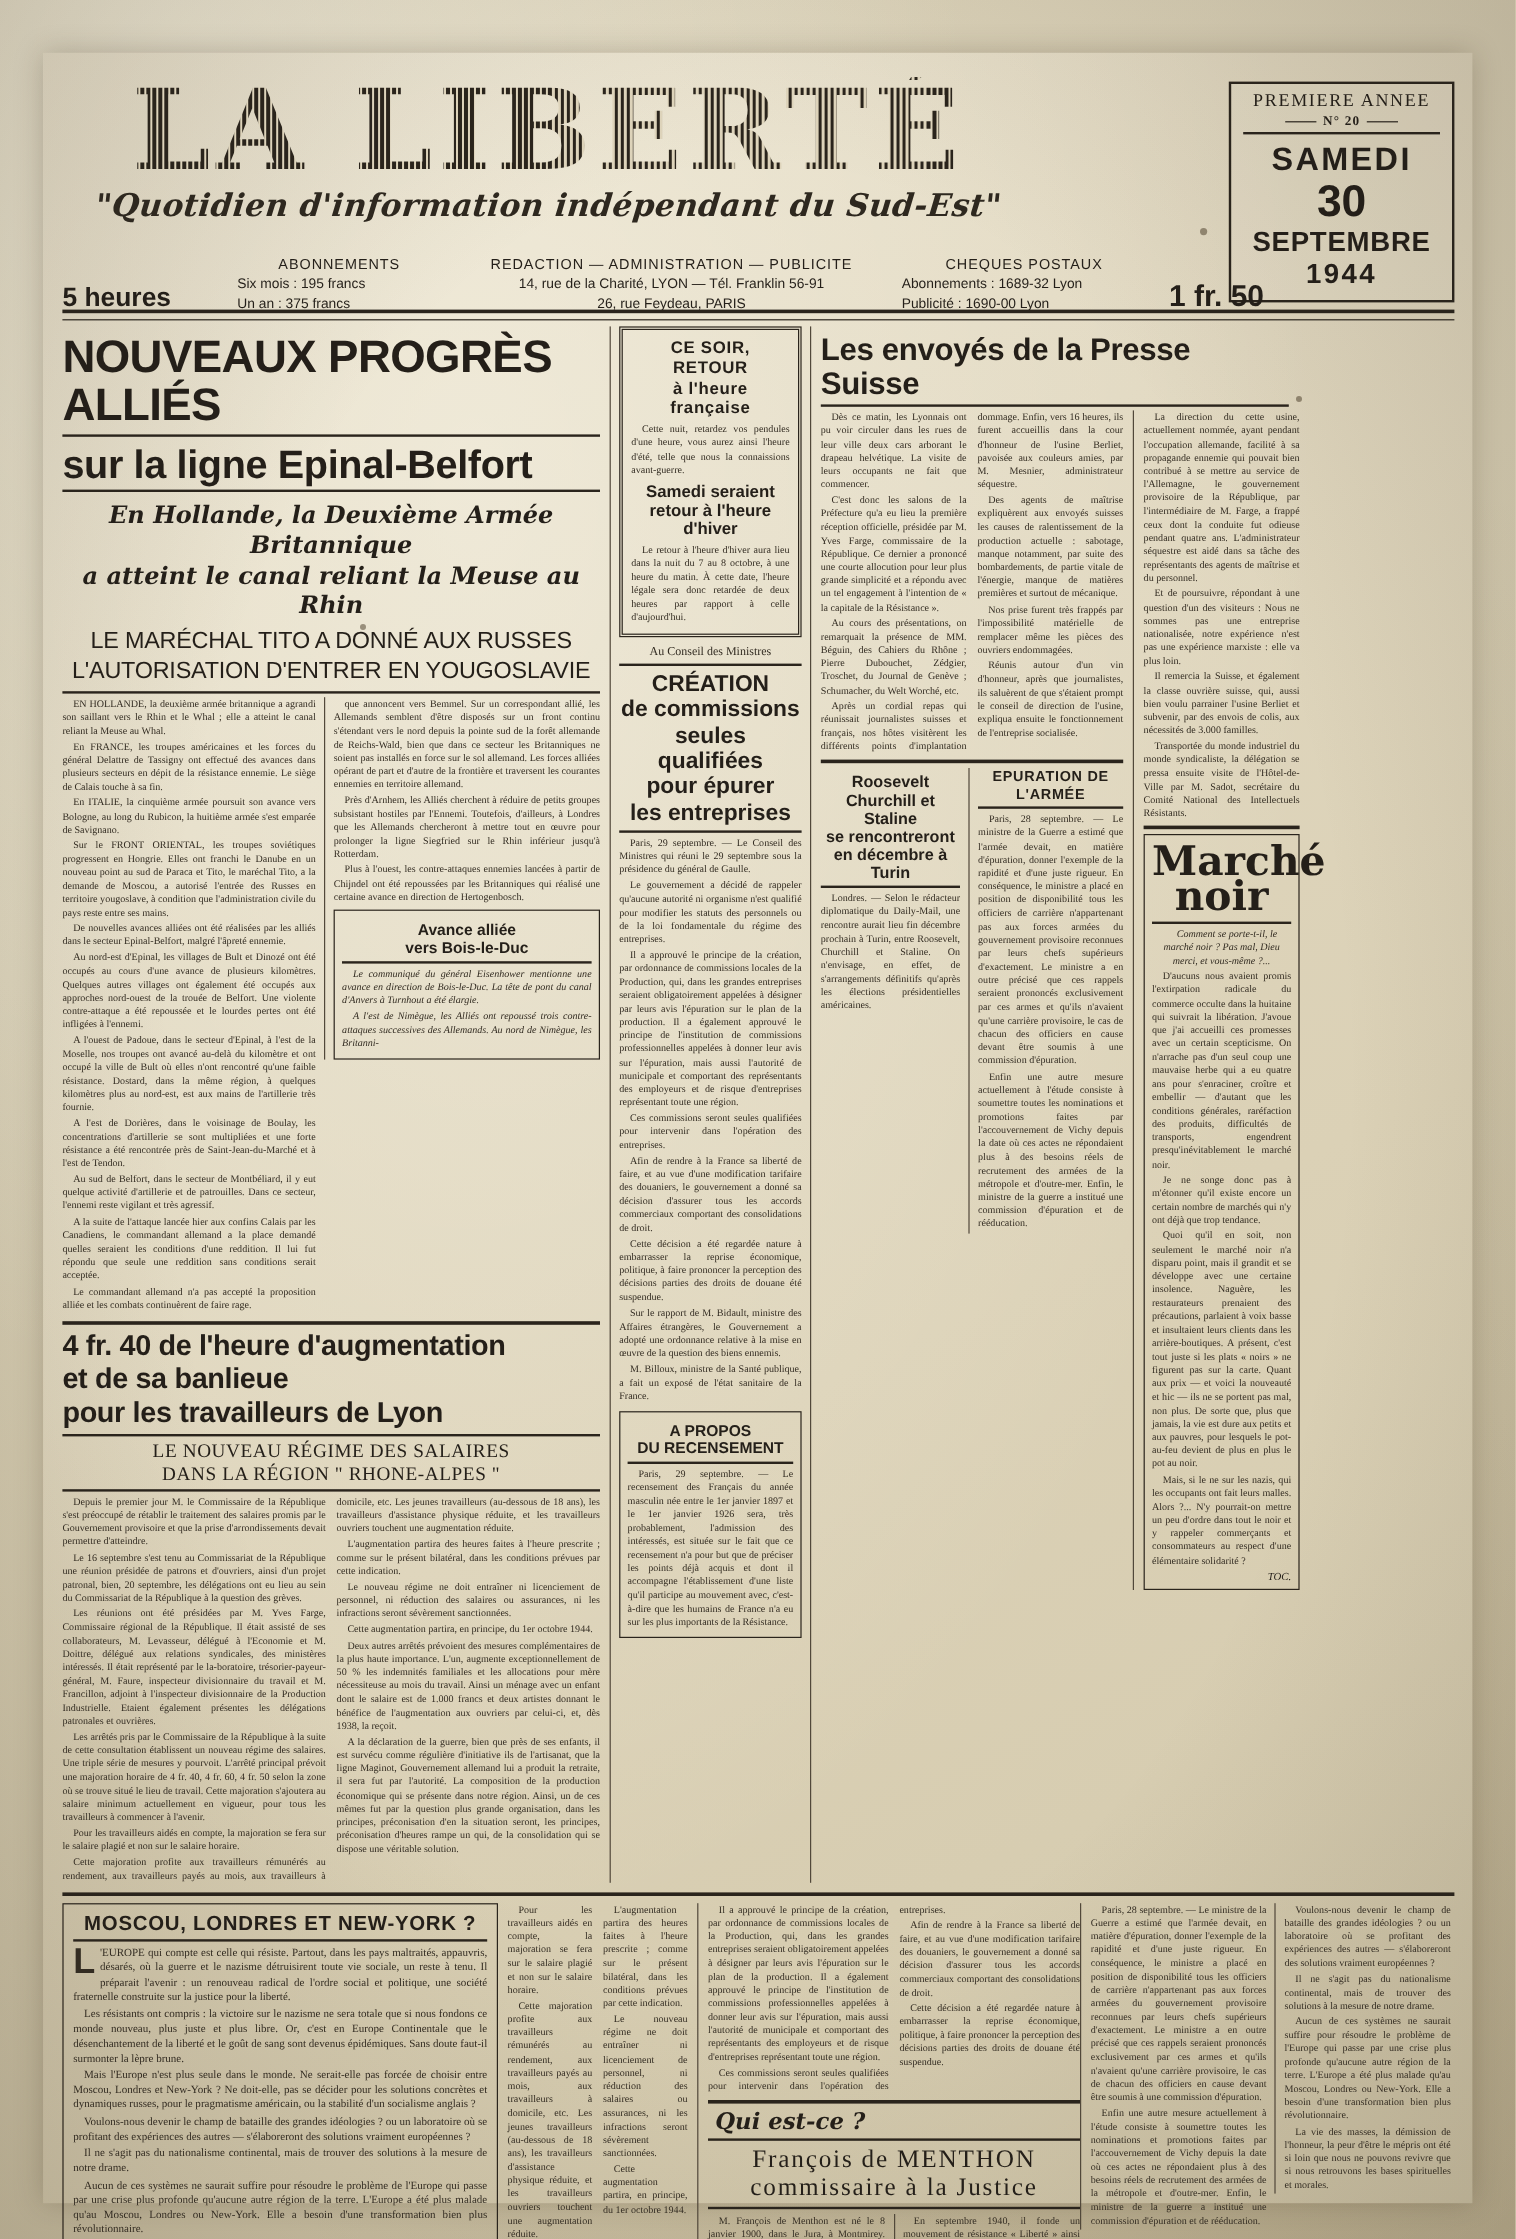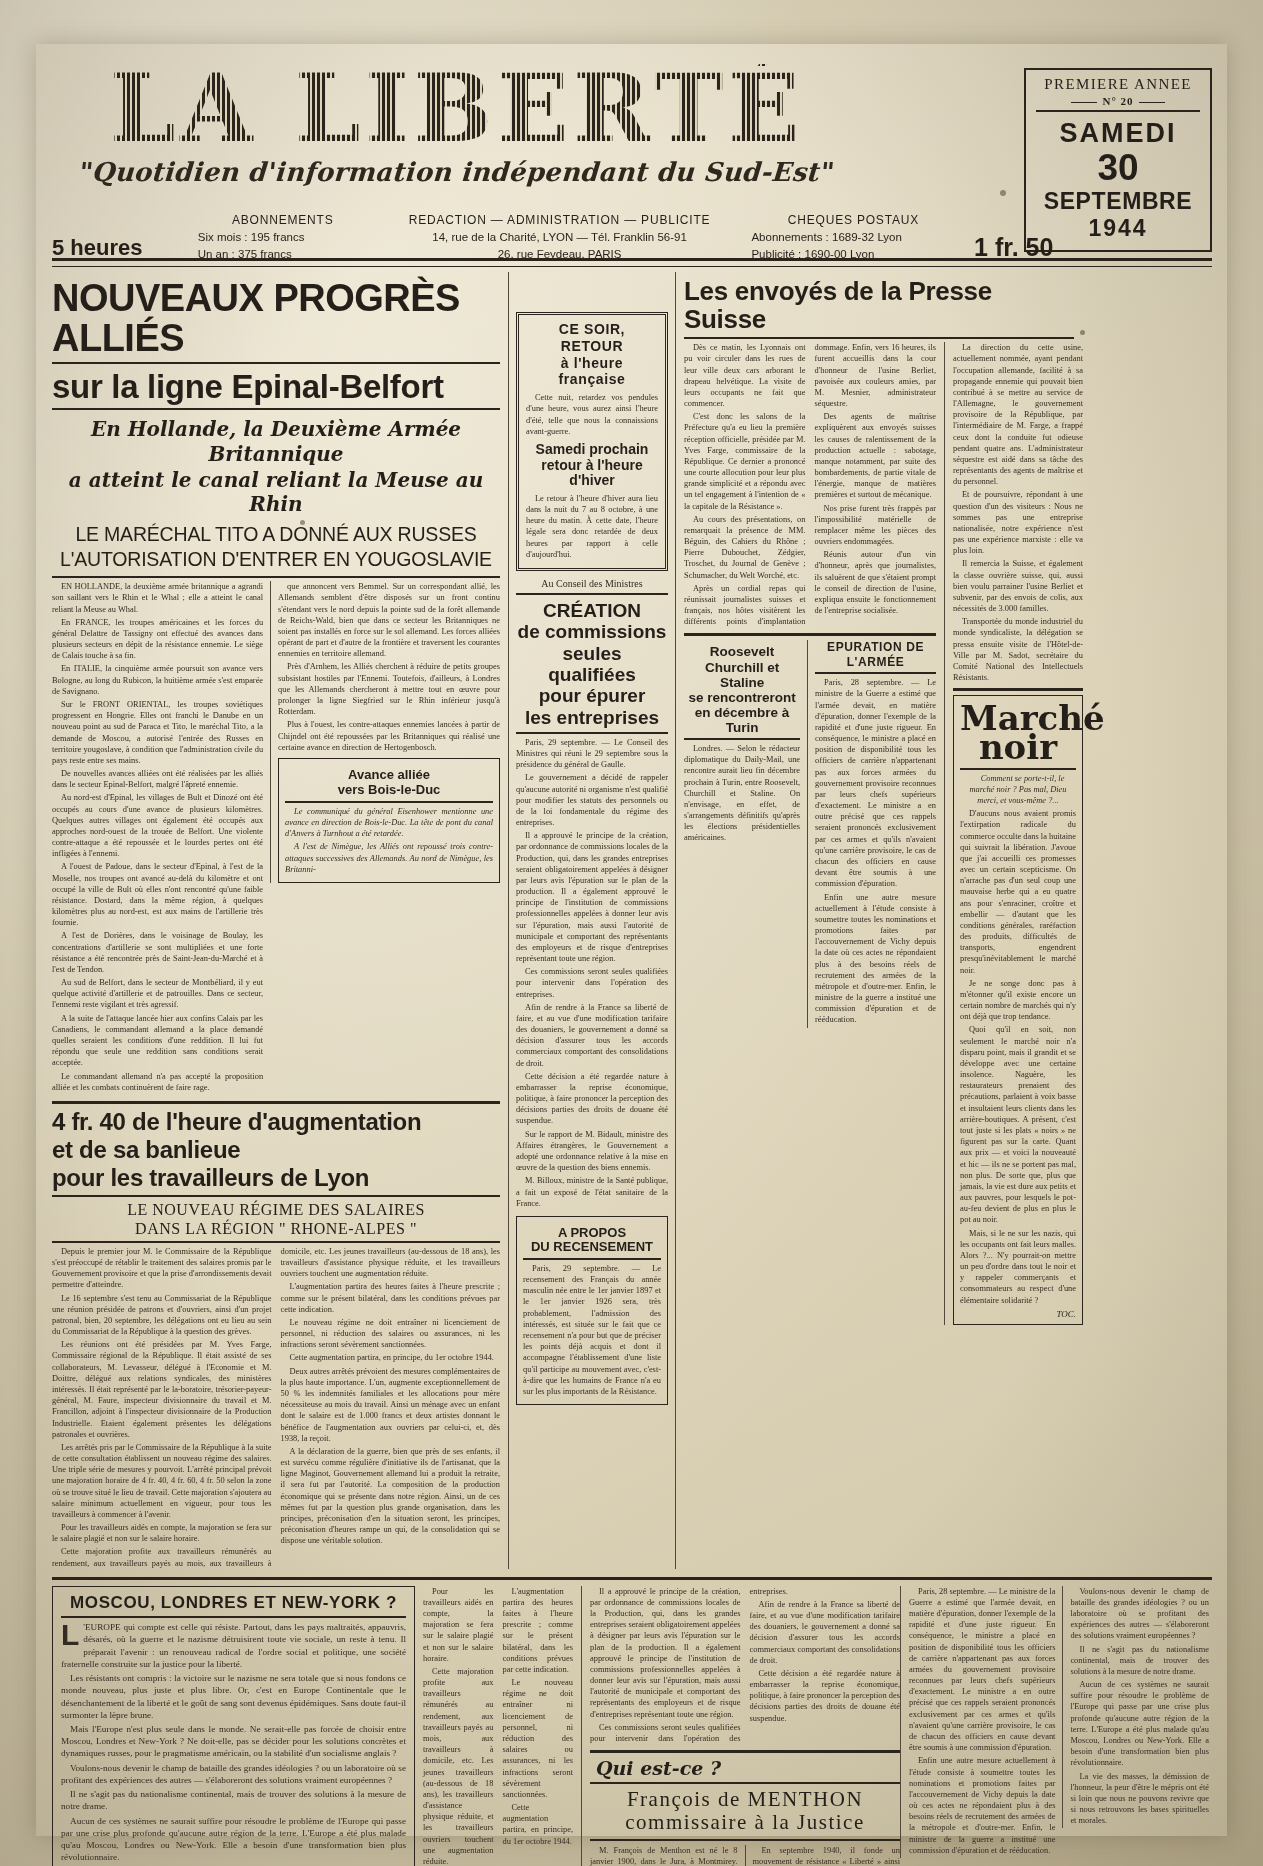--- a/index.html
+++ b/index.html
@@ -134,21 +134,21 @@
   .txt{
     font-family:"Liberation Serif",serif;
     font-size:8.4px;line-height:1.33;
     text-align:justify;
     color:#332c22;
   }
   .txt p{margin:0 0 2px;text-indent:9px;}
   .ital p{font-style:italic;}
   .cols2{column-count:2;column-gap:9px;}
   .box{border:1px solid #2a241c;padding:5px 6px;}
-  .boxdbl{border:3px double #2a241c;padding:6px 7px;margin-top:40px;}
+  .boxdbl{border:3px double #2a241c;padding:6px 7px;}
 
   .sec-title{
     font-family:"Liberation Sans",sans-serif;font-weight:700;
     font-size:15px;text-align:center;line-height:1.12;margin:4px 0 3px;
   }
   .sec-title-lg{
     font-family:"Liberation Sans",sans-serif;font-weight:700;
     font-size:19px;text-align:center;line-height:1.12;margin:5px 0 4px;
   }
   .script-title{
@@ -256,21 +256,21 @@
                 <p>que annoncent vers Bemmel. Sur un correspondant allié, les Allemands semblent d'être disposés sur un front continu s'étendant vers le nord depuis la pointe sud de la forêt allemande de Reichs-Wald, bien que dans ce secteur les Britanniques ne soient pas installés en force sur le sol allemand. Les forces alliées opérant de part et d'autre de la frontière et traversent les courantes ennemies en territoire allemand.</p>
                 <p>Près d'Arnhem, les Alliés cherchent à réduire de petits groupes subsistant hostiles par l'Ennemi. Toutefois, d'ailleurs, à Londres que les Allemands chercheront à mettre tout en œuvre pour prolonger la ligne Siegfried sur le Rhin inférieur jusqu'à Rotterdam.</p>
                 <p>Plus à l'ouest, les contre-attaques ennemies lancées à partir de Chijndel ont été repoussées par les Britanniques qui réalisé une certaine avance en direction de Hertogenbosch.</p>
               </div>
 
             <div class="box" style="margin-top:5px">
               <div class="sec-title" style="font-size:13px">Avance alliée</div>
               <div class="sec-title" style="font-size:13px;margin-top:-2px">vers Bois-le-Duc</div>
               <div class="hr-thin"></div>
               <div class="txt ital" id="avancebody">
-                  <p>Le communiqué du général Eisenhower mentionne une avance en direction de Bois-le-Duc. La tête de pont du canal d'Anvers à Turnhout a été retardée.</p>
+                  <p>Le communiqué du général Eisenhower mentionne une avance en direction de Bois-le-Duc. La tête de pont du canal d'Anvers à Turnhout a été élargie.</p>
                   <p>A l'est de Nimègue, les Alliés ont repoussé trois contre-attaques successives des Allemands. Au nord de Nimègue, les Britanni-</p>
                 </div>
             </div>
           </div>
         </div>
 
         <div class="hr-thick" style="margin-top:6px"></div>
         <h2 class="main2" style="font-size:24px">4 fr. 40 de l'heure d'augmentation</h2>
         <h2 class="main2" style="font-size:24px;margin-top:-2px">et de sa banlieue</h2>
         <h2 class="main2" style="font-size:24px;margin-top:-2px">pour les travailleurs de Lyon</h2>
@@ -294,21 +294,21 @@
       </div>
 
       <div class="vrule" style="width:152px;padding:0 7px">
 
         <div class="boxdbl">
           <div class="smallcaps-head" style="font-size:14px">CE SOIR, RETOUR</div>
           <div class="smallcaps-head" style="font-size:14px">à l'heure française</div>
           <div class="txt" style="margin-top:4px">
               <p>Cette nuit, retardez vos pendules d'une heure, vous aurez ainsi l'heure d'été, telle que nous la connaissions avant-guerre.</p>
             </div>
-          <div class="sec-title" style="font-size:14px;margin-top:5px">Samedi prochain</div>
+          <div class="sec-title" style="font-size:14px;margin-top:5px">Samedi seraient</div>
           <div class="sec-title" style="font-size:14px;margin-top:-3px">retour à l'heure</div>
           <div class="sec-title" style="font-size:14px;margin-top:-3px">d'hiver</div>
           <div class="txt" style="margin-top:4px">
               <p>Le retour à l'heure d'hiver aura lieu dans la nuit du 7 au 8 octobre, à une heure du matin. À cette date, l'heure légale sera donc retardée de deux heures par rapport à celle d'aujourd'hui.</p>
             </div>
         </div>
 
         <div class="txt" style="text-align:center;font-size:10px;margin:6px 0 3px">
           <span>Au Conseil des Ministres</span>
         </div>

